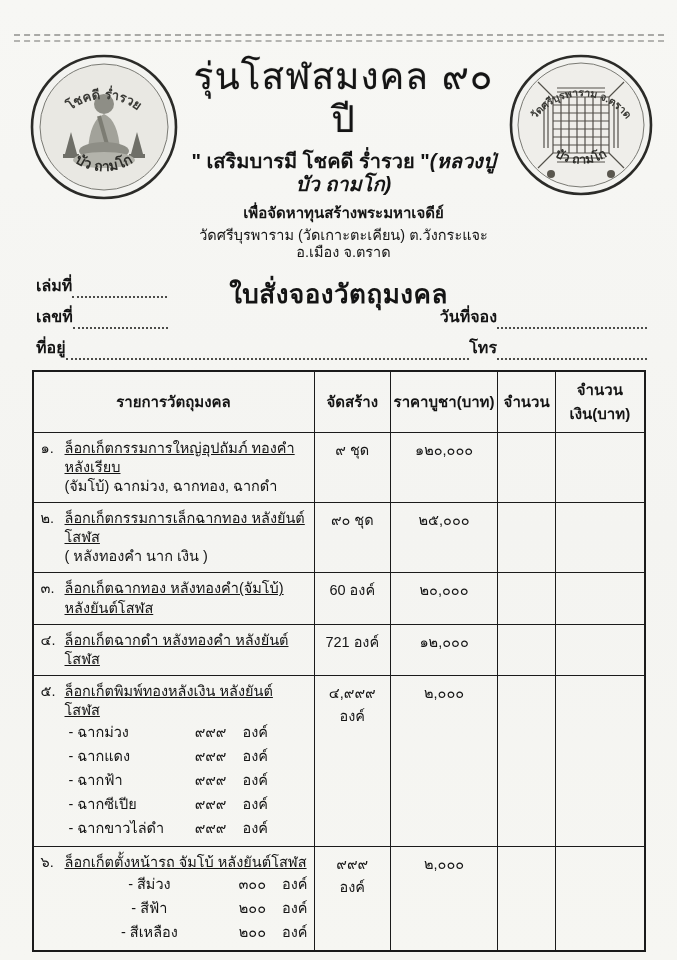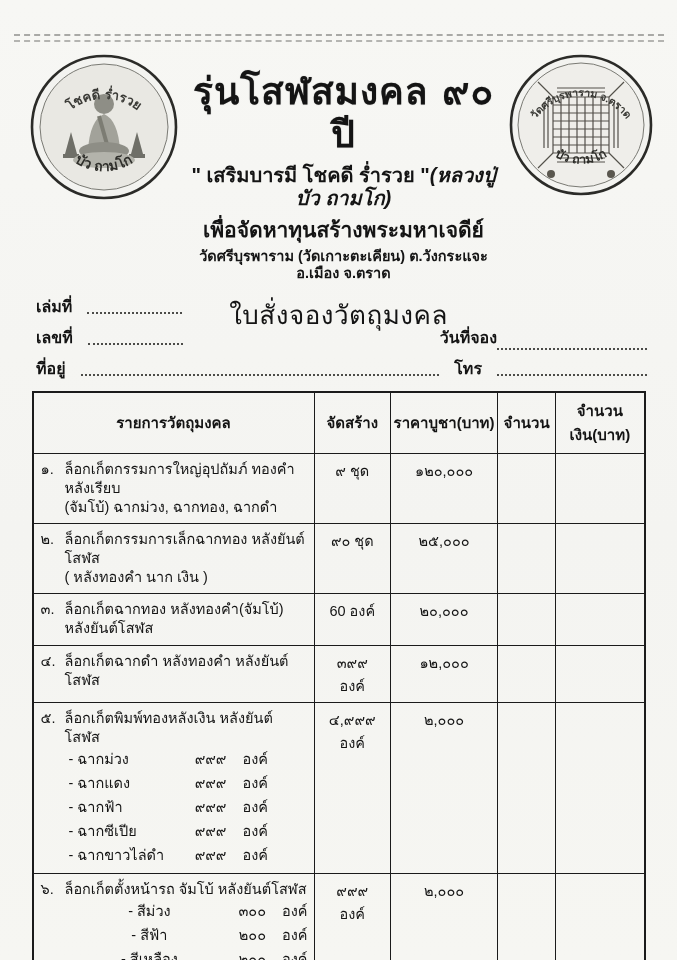--- a/index.html
+++ b/index.html
@@ -27,35 +27,35 @@
   .header{
     display:flex;align-items:flex-start;justify-content:space-between;
     padding:10px 22px 0 28px;
   }
   .seal{flex:0 0 auto;}
   .header-center{
     flex:1 1 auto;text-align:center;padding-top:2px;line-height:1.15;
   }
   .main-title{
     font-family:"DejaVu Serif","Liberation Serif",serif;
-    font-size:37px;font-weight:bold;letter-spacing:1px;
+    font-size:37px;font-weight:normal;letter-spacing:1px;
     text-shadow:0 0 1px rgba(0,0,0,.35);
-    margin-top:16px;
+    margin-top:2px;
   }
   .subtitle{font-size:20px;font-weight:bold;margin-top:9px;}
   .subtitle .guru{font-style:italic;}
-  .purpose{font-size:21px;font-weight:600;margin-top:8px;}
-  .temple-line{font-size:14.5px;font-weight:bold;margin-top:6px;}
+  .purpose{font-size:15px;font-weight:600;margin-top:8px;}
+  .temple-line{font-size:14.5px;font-weight:normal;margin-top:6px;}
   
   .form-head{position:relative;padding:6px 30px 0 36px;}
   .form-title{
     position:absolute;left:0;right:0;top:12px;text-align:center;
-    font-size:26px;font-weight:normal;letter-spacing:.5px;
-  }
-  .fh-row{display:flex;align-items:center;font-size:16px;margin-top:6px;gap:15px;}
+    font-size:26px;font-weight:bold;letter-spacing:.5px;
+  }
+  .fh-row{display:flex;align-items:flex-end;font-size:16px;margin-top:6px;}
   .fh-label{font-weight:600;white-space:nowrap;}
   .dots{border-bottom:2px dotted #4c4c49;height:14px;display:inline-block;}
   .dots.flex{flex:1 1 auto;}
   .w95{width:95px;}
   .w150{width:150px;}
   .spacer-flex{flex:1 1 auto;}
   .date-group{display:flex;align-items:flex-end;}
   
   table.order{
     width:614px;margin:10px auto 0 auto;
@@ -63,21 +63,21 @@
     font-size:14.5px;
   }
   table.order,table.order td,table.order th{border:1.6px solid #1b1b1b;}
   table.order{border-width:2.6px;}
   th{font-size:15px;font-weight:bold;padding:6px 2px;}
   td{vertical-align:top;padding:5px 8px;}
   td.c{text-align:center;}
   .item-cell{padding:6px 6px 6px 7px;line-height:1.32;}
   .item-main{display:flex;}
   .row-no{width:24px;flex:0 0 aupx;flex:0 0 24px;font-weight:500;}
-  .row-text{flex:1;}
+  .row-text{flex:1;text-decoration:underline;}
   .item-line2{padding-left:24px;}
   .sub-row{display:flex;padding-left:28px;line-height:24px;}
   .subs-a .sub-name{width:112px;}
   .subs-b .sub-name{width:208px;text-align:center;}
   .sub-qty{width:46px;text-align:right;}
   .sub-unit{margin-left:16px;}
   svg text{font-family:"Liberation Sans","DejaVu Sans",sans-serif;}
 </style>
 </head>
 <body>
@@ -240,21 +240,21 @@
       <td></td>
     </tr>
 
     <tr>
       <td class="item-cell">
         <div class="item-main">
               <span class="row-no">๔.</span>
               <span class="row-text">ล็อกเก็ตฉากดำ หลังทองคำ หลังยันต์โสฬส</span>
             </div>
       </td>
-      <td class="c">๓๙๙  องค์</td>
+      <td class="c">721  องค์</td>
       <td class="c">๑๒,๐๐๐</td>
       <td></td>
       <td></td>
     </tr>
 
     <tr>
       <td class="item-cell subs-a">
         <div class="item-main">
               <span class="row-no">๕.</span>
               <span class="row-text">ล็อกเก็ตพิมพ์ทองหลังเงิน หลังยันต์โสฬส</span>

